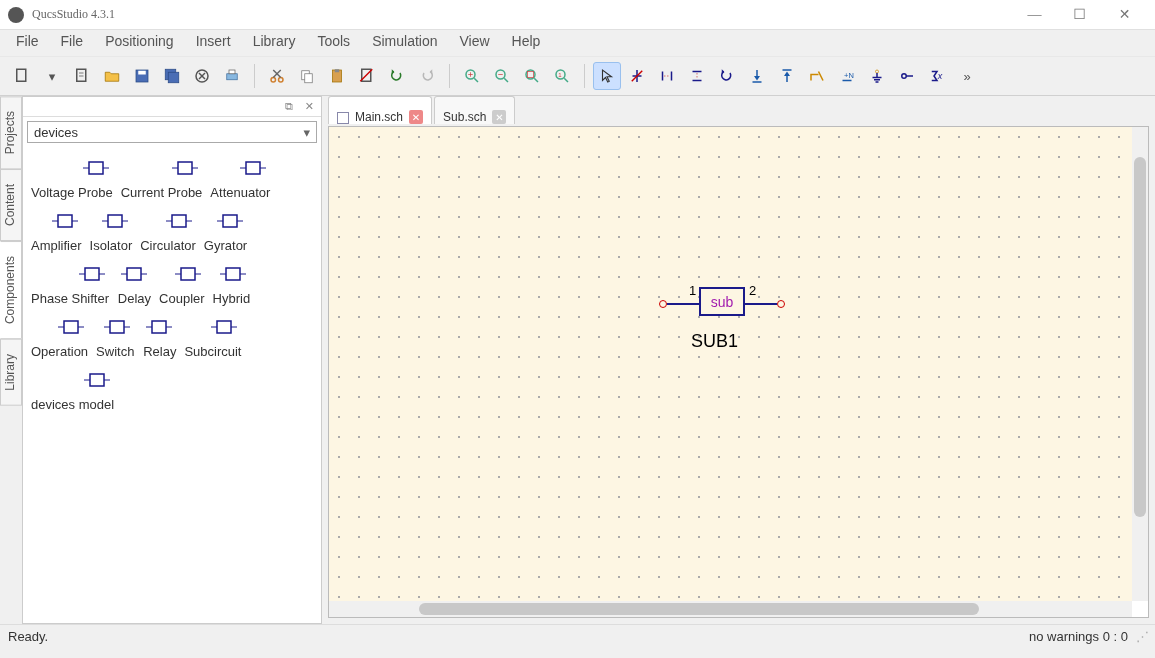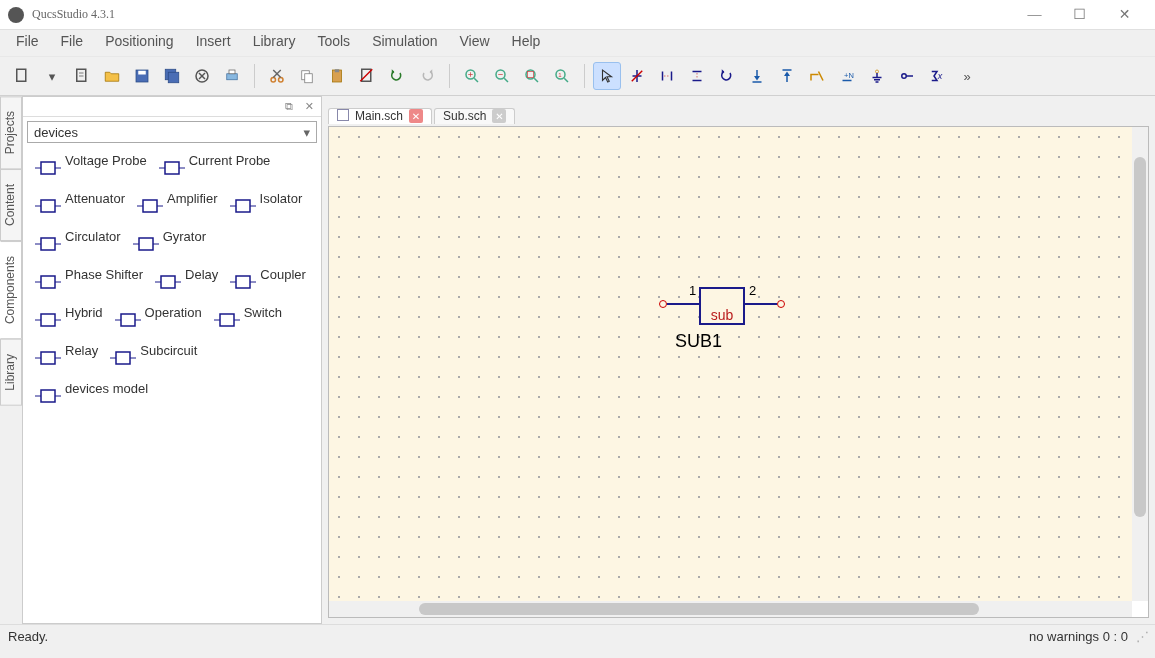--- a/index.html
+++ b/index.html
@@ -18,38 +18,38 @@
 .content { display: flex; height: 528px; }
 .vtabs { width: 22px; background: #f0f0f0; display: flex; flex-direction: column; }
 .vtab { writing-mode: vertical-rl; transform: rotate(180deg); padding: 14px 2px; font-size: 12px; color: #555; border: 1px solid #ccc; background: #f5f5f5; cursor: pointer; text-align: center; }
 .vtab.active { background: #fff; border-right: 1px solid #fff; }
 .sidepanel { width: 300px; background: #fff; border: 1px solid #ccc; display: flex; flex-direction: column; }
 .panelhdr { height: 20px; display: flex; justify-content: flex-end; align-items: center; padding: 0 4px; gap: 6px; color: #888; font-size: 11px; border-bottom: 1px solid #ddd; }
 .phdrbtn { cursor: pointer; padding: 0 3px; }
 .combo { margin: 4px; height: 22px; border: 1px solid #aaa; display: flex; align-items: center; padding: 0 6px; justify-content: space-between; font-size: 13px; background: #fff; }
 .combo .arrow { color: #666; cursor: pointer; }
 .compgrid { padding: 4px; display: flex; flex-wrap: wrap; align-content: flex-start; }
-.comp { display: flex; flex-direction: row; align-items: flex-start; margin: 2px 4px 4px 4px; cursor: pointer; }
+.comp { display: flex; flex-direction: column; align-items: flex-end; margin: 2px 4px 4px 4px; cursor: pointer; }
 .comp .sym { width: 34px; height: 30px; display: flex; align-items: center; justify-content: center; margin-bottom: 2px; }
 .comp .lbl { font-size: 13px; color: #333; text-align: center; white-space: nowrap; }
 .main { flex: 1; display: flex; flex-direction: column; background: #f0f0f0; }
 .doctabs { height: 28px; display: flex; align-items: flex-end; padding-left: 6px; gap: 2px; }
-.doctab { height: 16px; padding: 0 8px; display: flex; align-items: flex-start; gap: 6px; border: 1px solid #ccc; border-bottom: none; background: #f8f8f8; font-size: 12px; cursor: pointer; border-radius: 3px 3px 0 0; }
+.doctab { height: 28px; padding: 0 8px; display: flex; align-items: flex-end; gap: 6px; border: 1px solid #ccc; border-bottom: none; background: #f8f8f8; font-size: 12px; cursor: pointer; border-radius: 3px 3px 0 0; }
 .doctab.active { background: #fff; }
 .doctab .dti { width: 12px; height: 12px; border: 1px solid #88a; }
 .doctab .close { color: #fff; background: #e88; width: 14px; height: 14px; display: flex; align-items: center; justify-content: center; font-size: 10px; border-radius: 2px; cursor: pointer; }
 .doctab .close.ina { background: #ccc; }
 .canvaswrap { flex: 1; margin: 2px 6px 6px 6px; border: 1px solid #bbb; background: #fff; position: relative; overflow: hidden; }
 .canvas { position: absolute; inset: 0 16px 16px 0; background: #fdf6e3; background-image: radial-gradient(circle, #aaa 1px, transparent 1px); background-size: 20px 20px; }
 .schsub { position: absolute; left: 330px; top: 150px; width: 140px; height: 90px; }
-.subbox { position: absolute; left: 40px; top: 10px; width: 46px; height: 38px; border: 2px solid #1a1a8a; display: flex; align-items: flex-end; justify-content: center; color: #b91c1c; font-size: 14px; background: #fdf6e3; }
+.subbox { position: absolute; left: 40px; top: 10px; width: 46px; height: 29px; border: 2px solid #1a1a8a; display: flex; align-items: center; justify-content: center; color: #a21caf; font-size: 14px; background: #fdf6e3; }
 .subport { position: absolute; width: 8px; height: 8px; border: 1px solid #c00; border-radius: 50%; background: #fdf6e3; }
 .subline { position: absolute; height: 2px; background: #1a1a8a; }
 .sublabel { position: absolute; color: #000; font-size: 13px; }
-.subname { position: absolute; left: 16px; top: 54px; font-size: 18px; color: #000; }
+.subname { position: absolute; left: 32px; top: 54px; font-size: 18px; color: #000; }
 .vscroll { position: absolute; right: 0; top: 0; bottom: 16px; width: 16px; background: #f0f0f0; }
 .vthumb { position: absolute; left: 2px; right: 2px; top: 30px; height: 360px; background: #c8c8c8; border-radius: 6px; }
 .hscroll { position: absolute; left: 0; right: 16px; bottom: 0; height: 16px; background: #f0f0f0; }
 .hthumb { position: absolute; top: 2px; bottom: 2px; left: 90px; width: 560px; background: #c8c8c8; border-radius: 6px; }
 .statusbar { height: 24px; display: flex; align-items: center; padding: 0 8px; background: #f0f0f0; border-top: 1px solid #ddd; font-size: 13px; color: #333; justify-content: center; }
 .statusbar .sfill { flex: 1; }
 .grip { margin-left: 8px; color: #aaa; letter-spacing: -2px; }
 .tbtn svg { width: 18px; height: 18px; }
 </style>
 </head>

